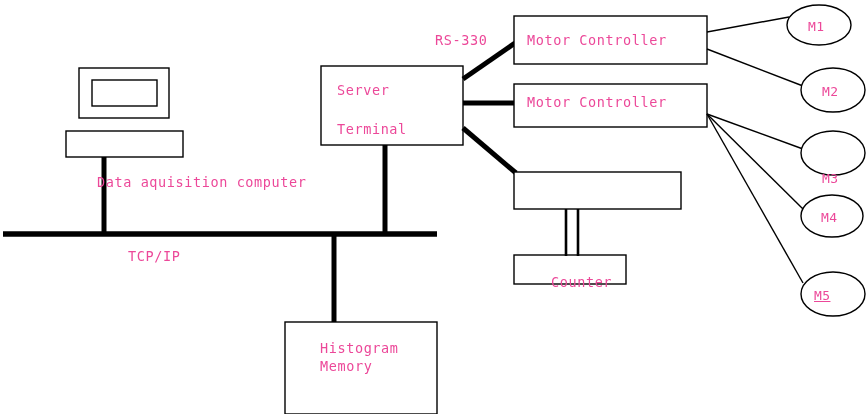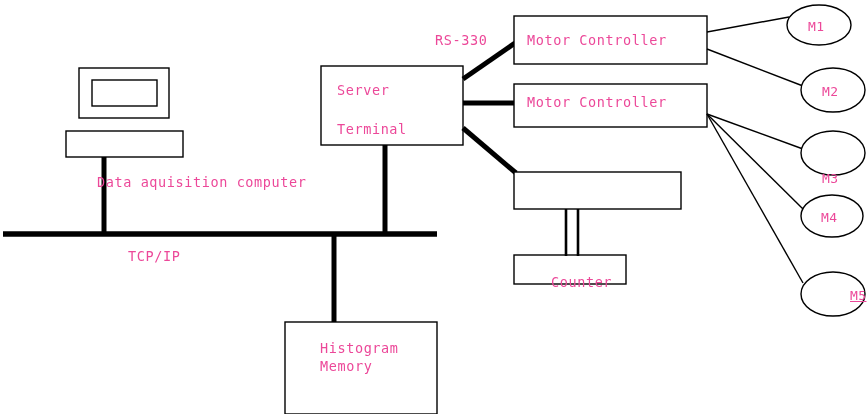--- a/index.html
+++ b/index.html
@@ -146,15 +146,15 @@
   <div class="lbl" style="left:320px; top:357px;">Memory</div>
 
   <div class="lbl" style="left:435px; top:31px;">RS-330</div>
 
   <div class="lbl" style="left:128px; top:247px;">TCP/IP</div>
 
   <div class="lbl lbl-motor" style="left:808px; top:17px;">M1</div>
   <div class="lbl lbl-motor" style="left:822px; top:82px;">M2</div>
   <div class="lbl lbl-motor" style="left:822px; top:145px;margin-top:24px;">M3</div>
   <div class="lbl lbl-motor" style="left:821px; top:208px;">M4</div>
-  <div class="lbl lbl-motor" style="left:850px; top:286px;text-decoration:underline;">M5</div>
+  <div class="lbl lbl-motor" style="left:814px; top:286px;text-decoration:underline;">M5</div>
 
 </div>
 
 </body></html>

